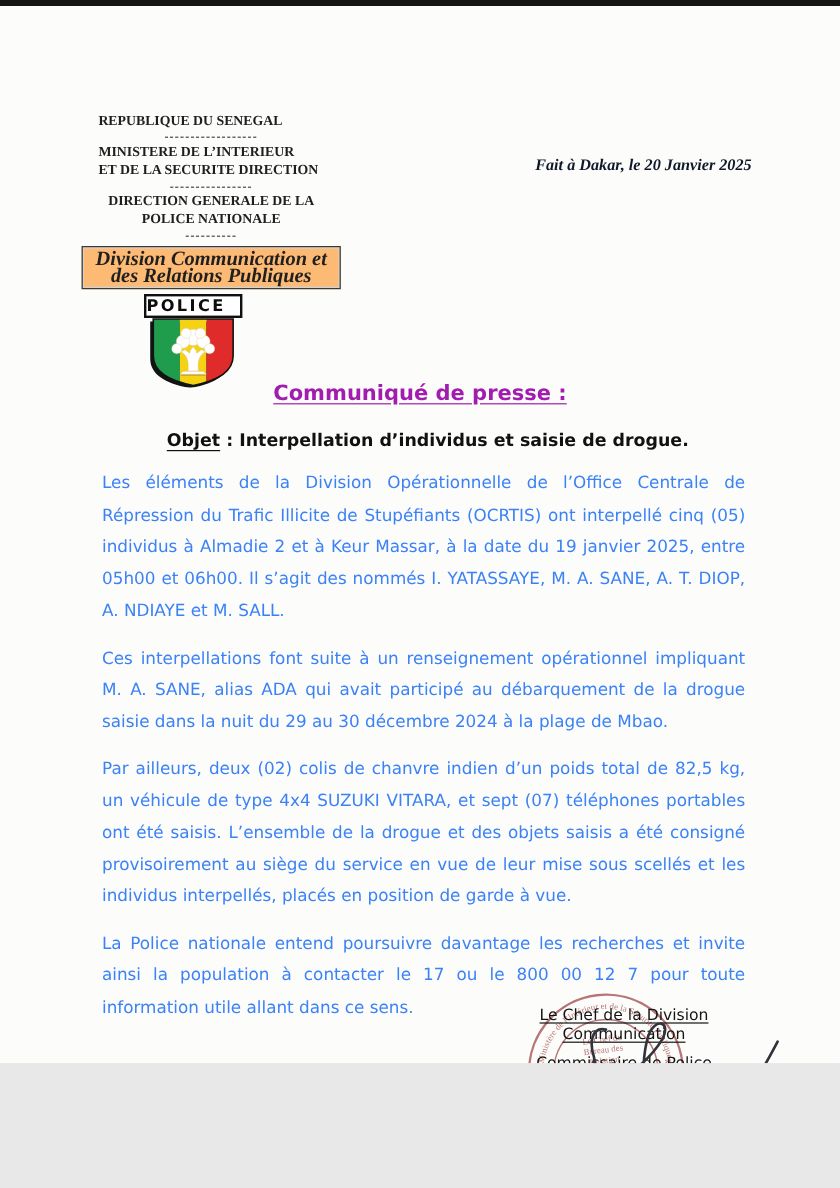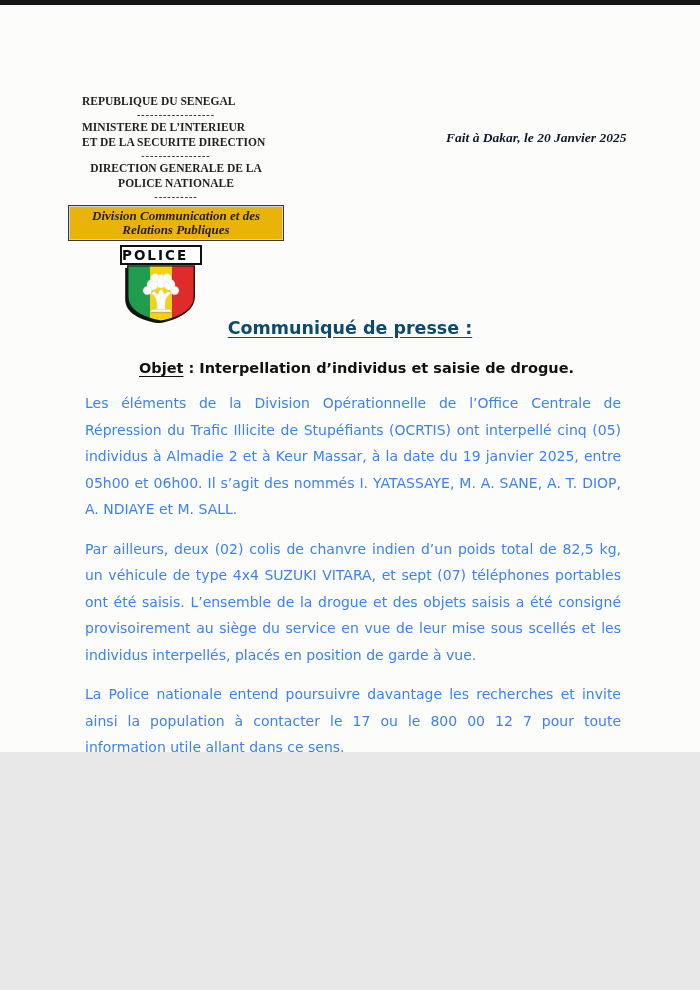--- a/index.html
+++ b/index.html
@@ -1,55 +1,55 @@
 <!DOCTYPE html>
 <html><head>
 <meta charset="utf-8">
 <style>
   html,body{margin:0;padding:0;background:#e8e8e8;}
   .page{
-    position:relative;width:700px;height:752px;margin:0 auto;
+    position:relative;width:700px;height:886px;margin:0 auto;
     background:#fcfcfa;overflow:hidden;
     font-family:"DejaVu Sans","Liberation Sans",sans-serif;color:#1c1c1c;
   }
   .topbar{position:absolute;top:0;left:0;width:700px;height:5px;background:#161616;}
 
   
   .letterhead{
     position:absolute;left:68px;top:94px;width:216px;
     font-family:"Liberation Serif","DejaVu Serif",serif;
     font-weight:bold;font-size:11.5px;line-height:15px;color:#1f1f1f;
     text-align:center;
   }
   .letterhead .lh-left{text-align:left;padding-left:14px;}
   .letterhead .sep{font-size:10px;letter-spacing:1px;line-height:11px;}
   .division-box{
-    margin-top:3px;border:1.5px solid #3a3a3a;background:#eab308;
-    font-style:italic;font-size:13px;line-height:14px;padding:3px 8px;
+    margin-top:3px;border:1.5px solid #3a3a3a;background:#fdba74;
+    font-style:italic;font-size:17px;line-height:14px;padding:3px 8px;
     box-shadow:inset 0 0 0 1px #d2d2d2;
   }
   .dateline{
     position:absolute;left:446px;top:130px;width:210px;
     font-family:"Liberation Serif","DejaVu Serif",serif;
     font-weight:bold;font-style:italic;font-size:13.5px;color:#0f172a;
   }
 
   
   .logo{position:absolute;left:120px;top:245px;width:82px;}
   .logo .police-box{
     border:2.5px solid #101010;background:#fff;text-align:left;
     font-weight:bold;font-size:13.5px;letter-spacing:2px;line-height:14px;
     padding:1px 0;color:#0d0d0d;
   }
   .logo svg{display:block;margin:0 auto;margin-top:0px;}
 
   
   .press-title{
     position:absolute;left:0;top:318px;width:700px;text-align:center;
-    font-weight:bold;font-size:17.5px;color:#0c4a6e;
+    font-weight:bold;font-size:17.5px;color:#a21caf;
   }
   .press-title span{text-decoration:underline;text-underline-offset:3px;}
   .subject-line{
     position:absolute;left:113px;top:360px;width:540px;
     font-weight:bold;font-size:14.5px;color:#111;margin-left:26px;
   }
   .subject-line .obj{text-decoration:underline;text-underline-offset:3px;}
 
   
   .body-text{
@@ -121,20 +121,21 @@
   <div class="press-title">
     <span>Communiqué de presse :</span>
   </div>
 
   <div class="subject-line">
     <span class="obj">Objet</span><span> : Interpellation d’individus et saisie de drogue.</span>
   </div>
 
   <div class="body-text">
     <p>Les éléments de la Division Opérationnelle de l’Office Centrale de Répression du Trafic Illicite de Stupéfiants (OCRTIS) ont interpellé cinq (05) individus à Almadie 2 et à Keur Massar, à la date du 19 janvier 2025, entre 05h00 et 06h00. Il s’agit des nommés I. YATASSAYE, M. A. SANE, A. T. DIOP, A. NDIAYE et M. SALL.</p>
+    <p>Ces interpellations font suite à un renseignement opérationnel impliquant M. A. SANE, alias ADA qui avait participé au débarquement de la drogue saisie dans la nuit du 29 au 30 décembre 2024 à la plage de Mbao.</p>
     <p>Par ailleurs, deux (02) colis de chanvre indien d’un poids total de 82,5 kg, un véhicule de type 4x4 SUZUKI VITARA, et sept (07) téléphones portables ont été saisis. L’ensemble de la drogue et des objets saisis a été consigné provisoirement au siège du service en vue de leur mise sous scellés et les individus interpellés, placés en position de garde à vue.</p>
     <p>La Police nationale entend poursuivre davantage les recherches et invite ainsi la population à contacter le 17 ou le 800 00 12 7 pour toute information utile allant dans ce sens.</p>
   </div>
 
   <svg class="stamp" width="138" height="138" viewBox="0 0 140 140">
     <defs>
       <path id="arcTop" d="M70,70 m-53,0 a53,53 0 1,1 106,0"></path>
       <path id="arcBottom" d="M70,70 m-53,0 a53,53 0 1,0 106,0"></path>
     </defs>
     <g fill="none" stroke="#a85456">

